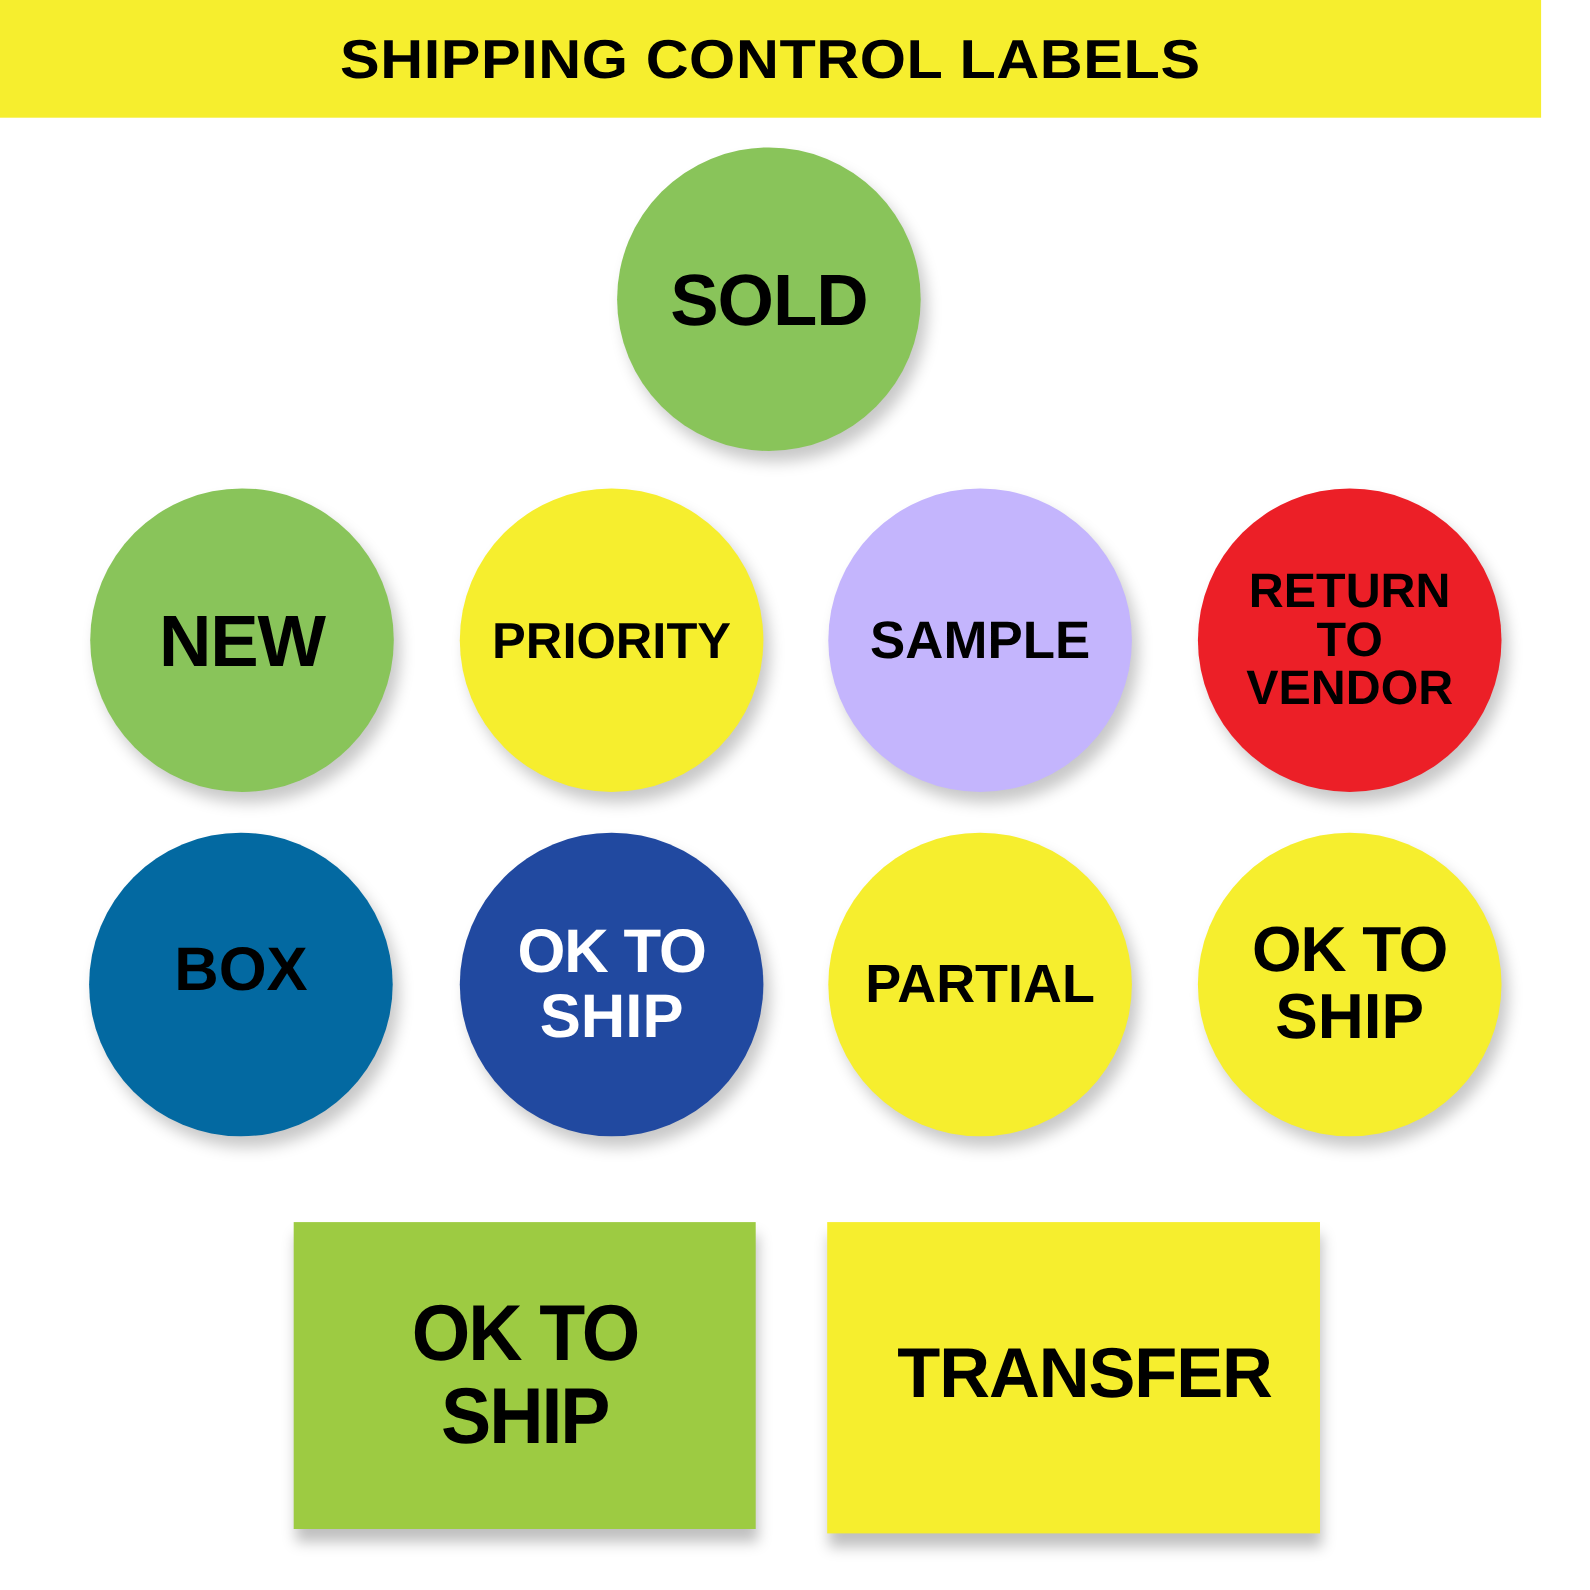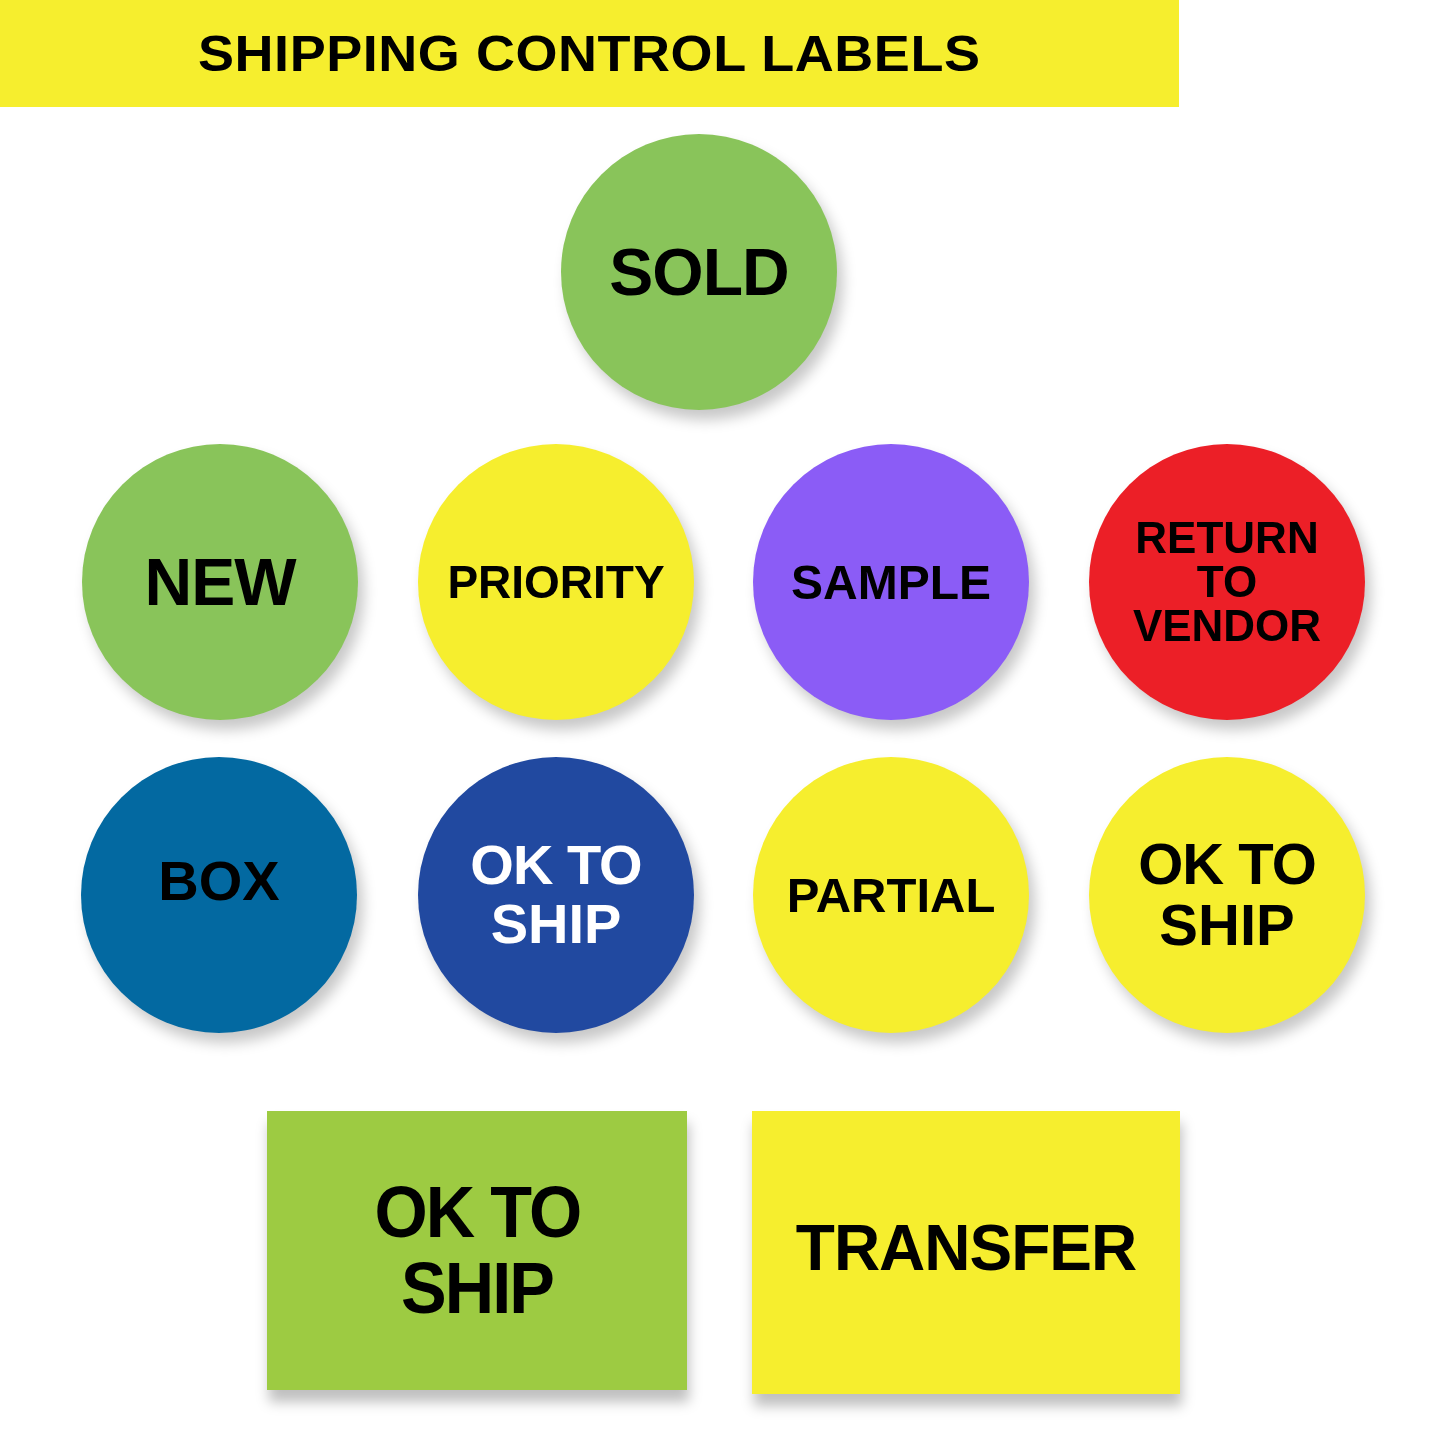--- a/index.html
+++ b/index.html
@@ -2,21 +2,21 @@
 <html><head>
   <meta charset="utf-8">
   <style>
     html, body { margin: 0; padding: 0; }
     body {
       width: 1445px; height: 1445px; background: #ffffff;
       position: relative; overflow: hidden;
       font-family: "Liberation Sans", "DejaVu Sans", sans-serif;
     }
     .banner {
-      position: absolute; left: 0; top: 0; width: 1179px; height: 107px;
+      position: absolute; left: 0; top: 0; width: 1401px; height: 107px;
       background: #f6ee2e; display: flex; align-items: center; justify-content: center;
     }
     .banner-title {
       font-weight: 700; font-size: 50px; color: #000; letter-spacing: 0.5px;
       transform: scaleX(1.08);
     }
     .circle {
       position: absolute; width: 276px; height: 276px; border-radius: 50%;
       display: flex; flex-direction: column; align-items: center; justify-content: center;
       box-shadow: 6px 10px 14px rgba(0,0,0,0.22);
@@ -46,21 +46,21 @@
 </div>
 
 <div class="circle" style="left:82px; top:444px; background:#89c45a;">
   <span class="line" style="font-size:66px; letter-spacing:-1px;">NEW</span>
 </div>
 
 <div class="circle" style="left:418px; top:444px; background:#f6ee2e;">
   <span class="line" style="font-size:46px;text-align:center;">PRIORITY</span>
 </div>
 
-<div class="circle" style="left:753px; top:444px; background:#8b5cf6;">
+<div class="circle" style="left:753px; top:444px; background:#c4b5fd;">
   <span class="line" style="font-size:48px;">SAMPLE</span>
 </div>
 
 <div class="circle" style="left:1089px; top:444px; background:#ec1f27; line-height:1.0;">
   <span class="line" style="font-size:44px;">RETURN</span>
   <span class="line" style="font-size:44px;">TO</span>
   <span class="line" style="font-size:44px;">VENDOR</span>
 </div>
 
 <div class="circle" style="left:81px; top:757px; background:#0369a1; line-height:1.0;">
@@ -79,15 +79,15 @@
 <div class="circle" style="left:1089px; top:757px; background:#f6ee2e; line-height:1.05;">
   <span class="line" style="font-size:58px; letter-spacing:-1px;">OK TO</span>
   <span class="line" style="font-size:58px;">SHIP</span>
 </div>
 
 <div class="rect" style="left:267px; top:1111px; width:420px; height:279px; background:#9dcb42; line-height:1.05;">
   <span class="line" style="font-size:72px; letter-spacing:-2px; transform:scaleX(0.95);">OK TO</span>
   <span class="line" style="font-size:72px; letter-spacing:-2px; transform:scaleX(0.95);">SHIP</span>
 </div>
 
-<div class="rect" style="left:752px; top:1111px; width:428px; height:283px; background:#f6ee2e;">
+<div class="rect" style="left:752px; top:1111px; width:428px; height:283px; background:#f6ee2e;padding-left:20px;">
   <span class="line" style="font-size:64px; letter-spacing:-1px; margin-top:-10px;">TRANSFER</span>
 </div>
 
 </body></html>

